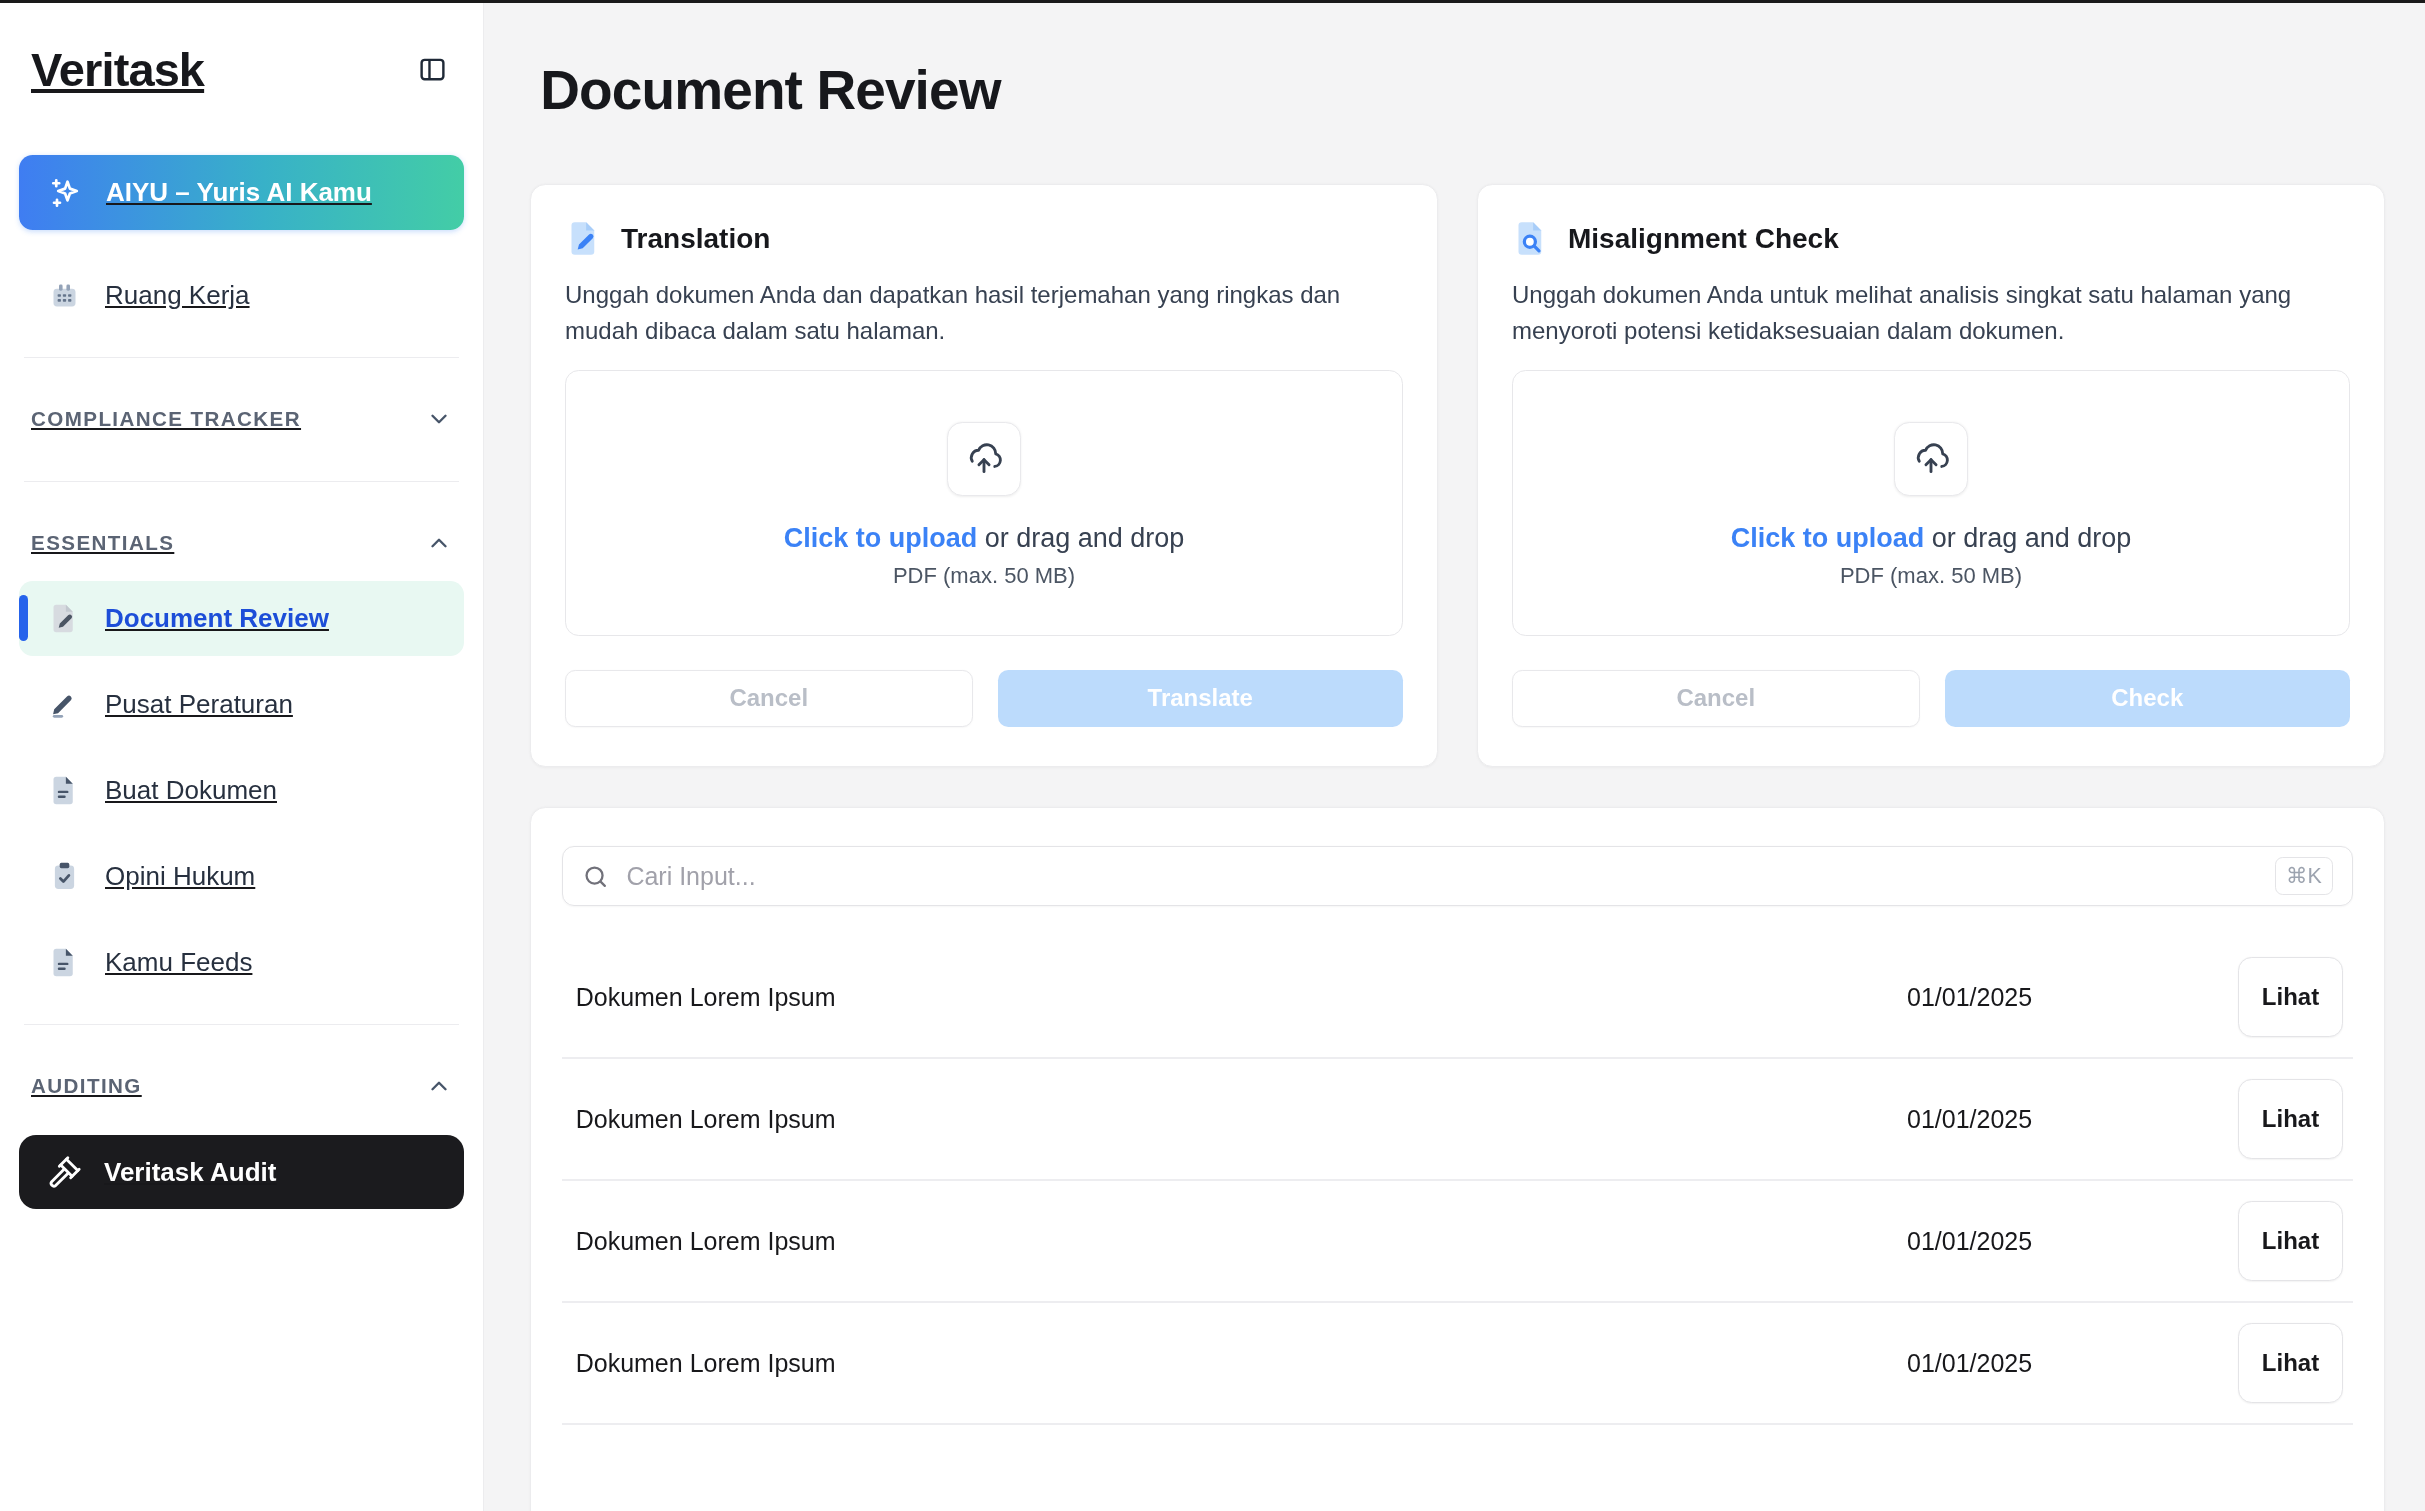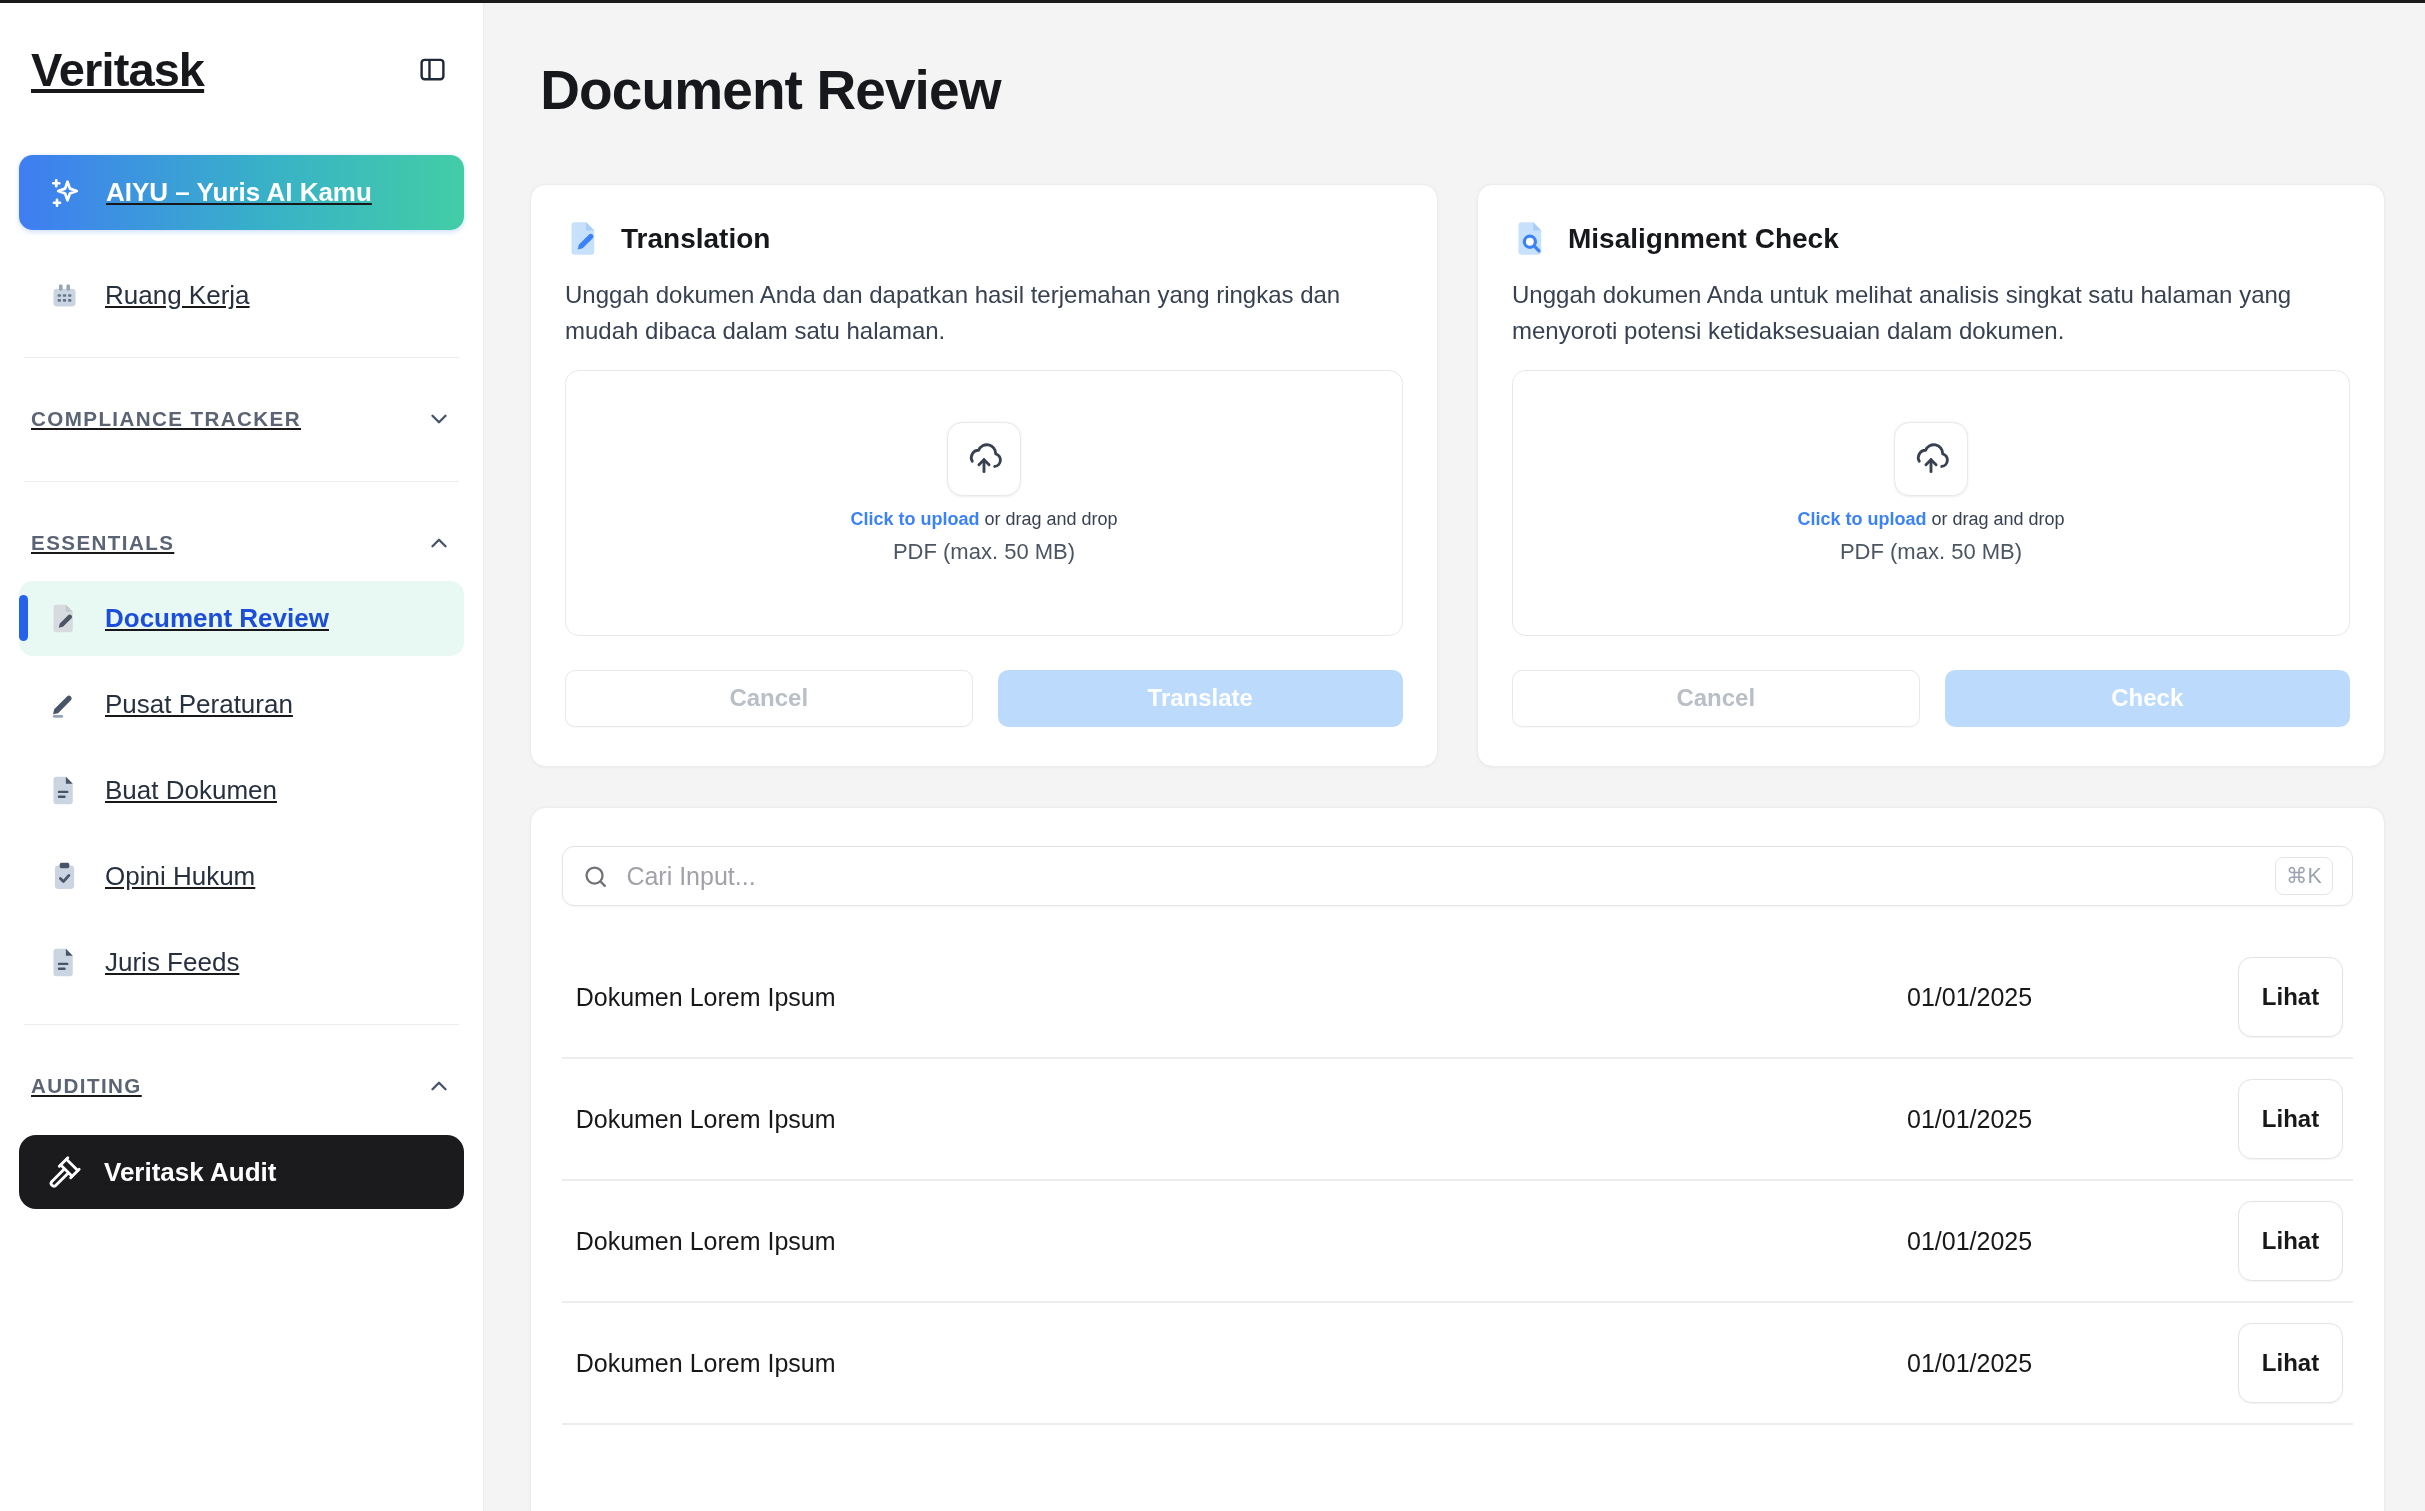--- a/index.html
+++ b/index.html
@@ -87,21 +87,21 @@
     margin-top:20.6px; height:266px; border:0.9px solid #e7e7ea; border-radius:13.7px;
     display:flex; flex-direction:column; align-items:center; cursor:pointer;
     background:#ffffff;
   }
   .upload-box {
     margin-top:51px; width:74px; height:74px; border:0.9px solid #e9e9ec; border-radius:15.4px;
     display:flex; align-items:center; justify-content:center; color:#374151;
     box-shadow:0 0.9px 2.6px rgba(0,0,0,.07); background:#fff;
   }
   .upload-box svg { width:38px; height:38px; }
-  .upload-line { margin-top:13px; font-size:18px; color:#374151;text-align:center; }
+  .upload-line { margin-top:27px; font-size:27px; color:#374151;text-align:center; }
   .upload-link { color:#3b82f6; font-weight:600; cursor:pointer; }
   .upload-hint { margin-top:8.6px; font-size:22px; color:#4b5563; }
 
   .btn-row { margin-top:34px; display:flex; gap:25px;border-radius:23px; }
   .btn {
     flex:1; height:57px; border-radius:10.3px; font-size:24px; font-weight:600;
     display:flex; align-items:center; justify-content:center; cursor:pointer;
     font-family:"Liberation Sans", sans-serif;
   }
   .btn-cancel { background:#ffffff; border:0.9px solid #e8e8eb; color:#b9bec7; box-shadow:0 0.9px 1.7px rgba(0,0,0,.03); }
@@ -245,21 +245,21 @@
       </svg>
       <span>Opini Hukum</span>
     </div>
 
     <div class="nav-item">
       <svg viewBox="0 0 24 24">
         <path d="M6 2h7l5 5v13a2 2 0 0 1-2 2H6a2 2 0 0 1-2-2V4a2 2 0 0 1 2-2z" fill="#cbd5e1"></path>
         <path d="M13 2v5h5l-5-5z" fill="#475569"></path>
         <path d="M8 13h6M8 16.5h4" stroke="#475569" stroke-width="1.8" stroke-linecap="round" fill="none"></path>
       </svg>
-      <span>Juris Feeds</span>
+      <span>Kamu Feeds</span>
     </div>
 
     <div class="divider"></div>
 
     <div class="section-head">
       <span class="section-label">AUDITING</span>
       <svg viewBox="0 0 24 24" fill="none" stroke="currentColor" stroke-width="2.2" stroke-linecap="round" stroke-linejoin="round">
           <polyline points="6 15 12 9 18 15"></polyline>
         </svg>
     </div>

